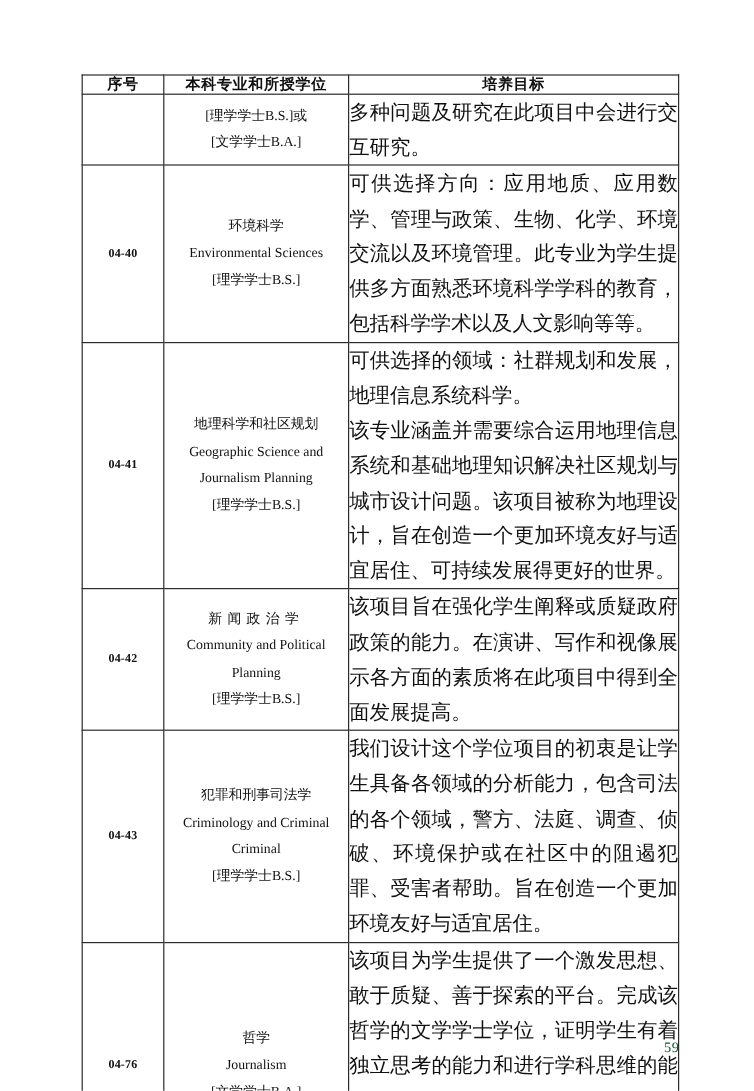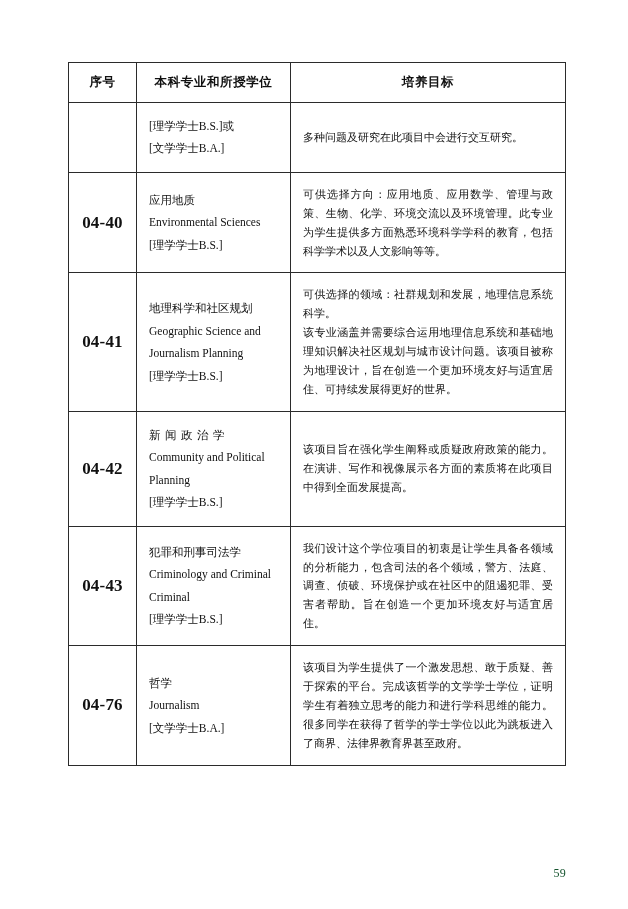--- a/index.html
+++ b/index.html
@@ -32,21 +32,21 @@
     left: 68px;
     top: 62px;
     width: 497px;
     border-collapse: collapse;
     table-layout: fixed;
   }
   .doc-table td,
   .doc-table th {
     border: 1px solid #2b2b2b;
     vertical-align: middle;
-    padding: 12px;
+    padding: 0;
     background: #ffffff;
   }
 
   
   col.c-no    { width: 68px;  }
   col.c-major { width: 154px; }
   col.c-goal  { width: 275px; }
 
   
   .hdr-cell {
@@ -55,35 +55,35 @@
     font-size: 12.5px;
     letter-spacing: 0.6px;
     padding: 7px 4px 8px 4px;
     line-height: 1.2;
     white-space: nowrap;
   }
 
   
   .no-cell {
     text-align: center;
-    font-size: 17px;
+    font-size: 10px;
     font-weight: 600;
     letter-spacing: 0.2px;
     padding: 4px 2px;
     white-space: nowrap;
   }
   .major-cell {
-    text-align: left;
+    text-align: center;
     font-size: 11.5px;
     padding: 8px 4px 8px 7px;
     line-height: 1.95;
   }
   .goal-cell {
     text-align: left;
-    font-size: 11px;
+    font-size: 17px;
     padding: 5px 4px 5px 5px;
     line-height: 1.72;
   }
   .goal-cell p {
     margin: 0;
     text-align: justify;
     text-justify: inter-ideograph;
   }
   .major-cell .line {
     display: block;
@@ -129,21 +129,21 @@
             <span class="line">[理学学士B.S.]或</span>
             <span class="line">[文学学士B.A.]</span>
           </td>
           <td class="goal-cell">
             <p>多种问题及研究在此项目中会进行交互研究。</p>
           </td>
         </tr>
         <tr>
           <td class="no-cell">04-40</td>
           <td class="major-cell">
-            <span class="line">应用地质</span>
+            <span class="line">环境科学</span>
             <span class="line">Environmental Sciences</span>
             <span class="line">[理学学士B.S.]</span>
           </td>
           <td class="goal-cell">
             <p>可供选择方向：应用地质、应用数学、管理与政策、生物、化学、环境交流以及环境管理。此专业为学生提供多方面熟悉环境科学学科的教育，包括科学学术以及人文影响等等。</p>
           </td>
         </tr>
         <tr>
           <td class="no-cell">04-41</td>
           <td class="major-cell">

